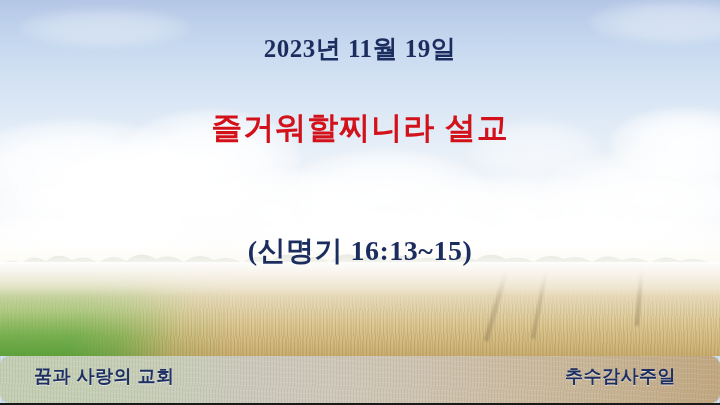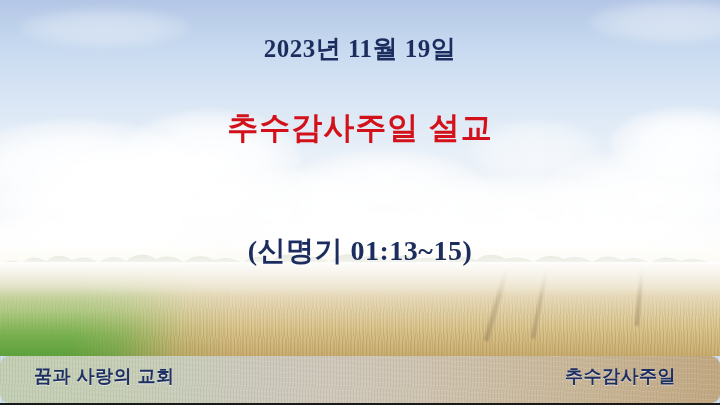--- a/index.html
+++ b/index.html
@@ -315,19 +315,19 @@
   <div class="footer">
     <div class="footer-grain"></div>
     <div class="footer-text footer-left">꿈과 사랑의 교회</div>
     <div class="footer-text footer-right">추수감사주일</div>
   </div>
   <div class="bottom-edge"></div>
 
   <div class="text-layer">
     <div class="date-line">2023년 11월 19일</div>
 
-    <div class="sermon-label">추수감사주일 설교</div>
-
-
-    <div class="scripture-ref">(신명기 01:13~15)</div>
+    <div class="sermon-label">즐거워할찌니라 설교</div>
+
+
+    <div class="scripture-ref">(신명기 16:13~15)</div>
   </div>
 
 </div>
 
 </body></html>

